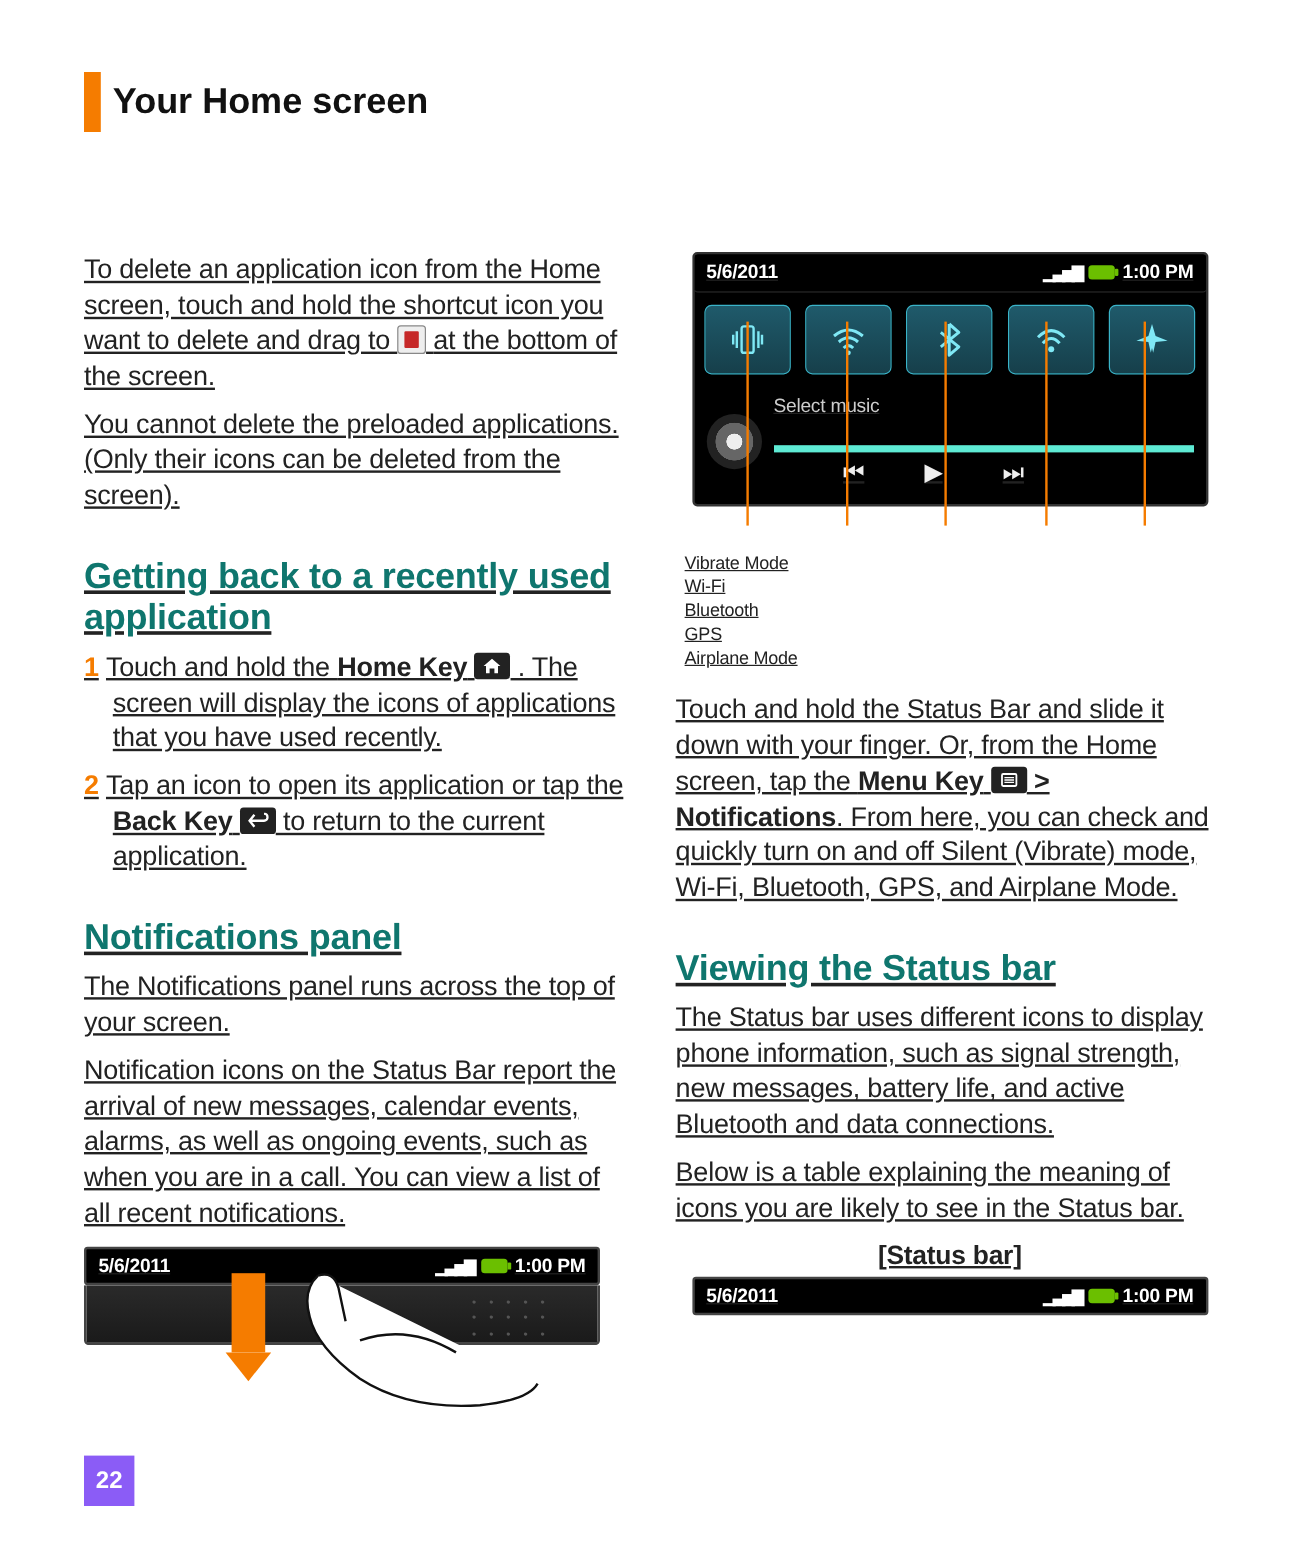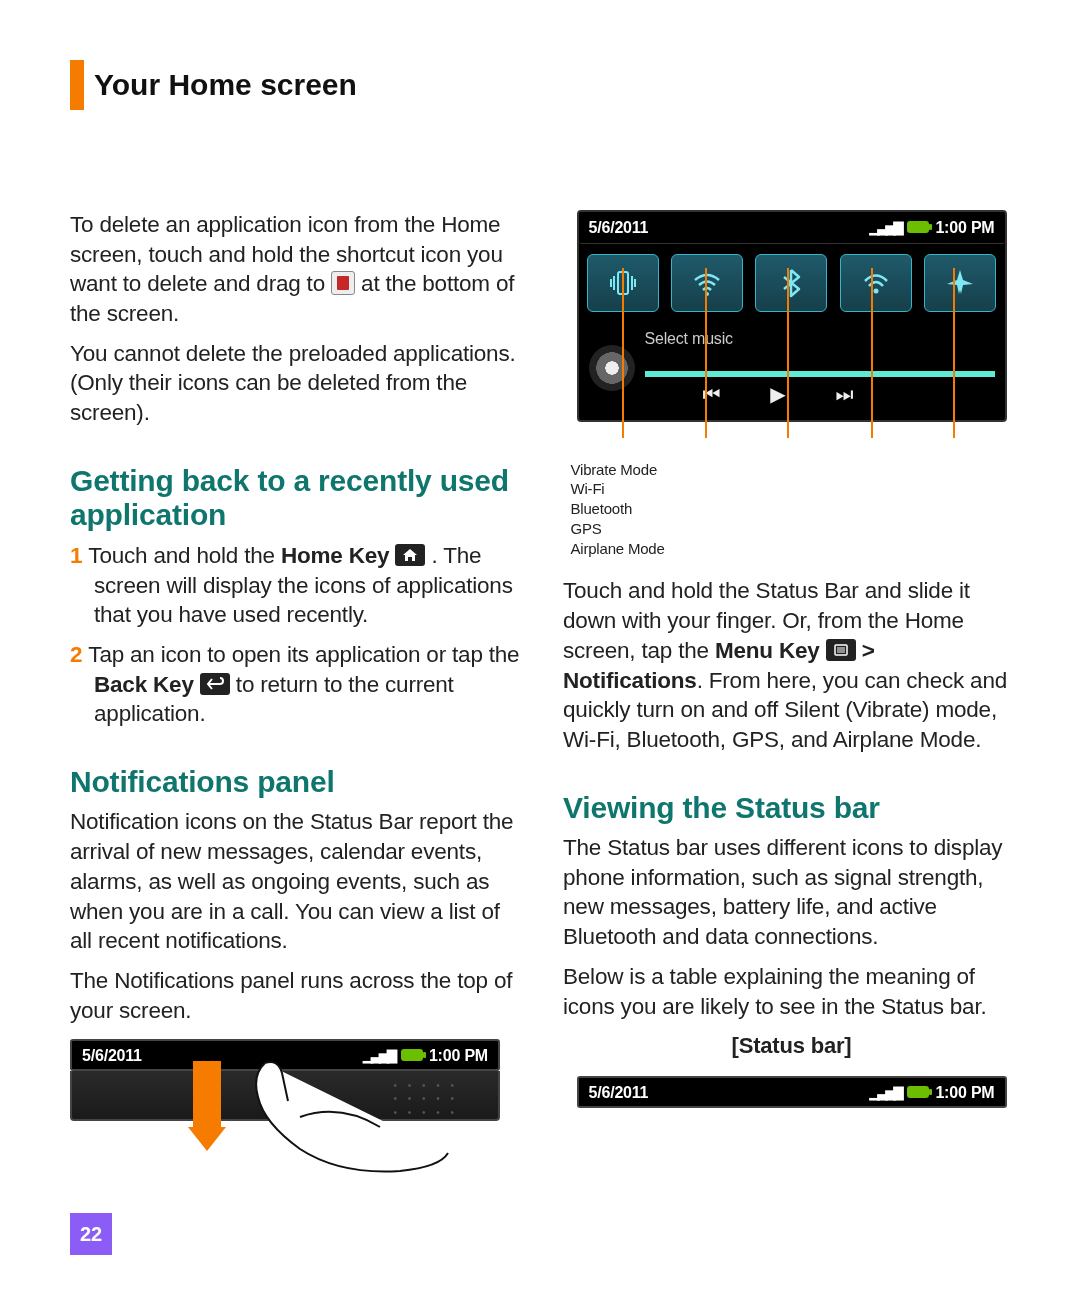--- a/index.html
+++ b/index.html
@@ -24,20 +24,21 @@
     margin-right: 10px;
   }
   .chapter-title {
     font-size: 30px;
     font-weight: bold;
     color: #111;
   }
   .cols {
     display: flex;
     gap: 36px;
+    text-decoration: underline;
   }
   .col {
     flex: 1;
     font-size: 22.5px;
     line-height: 1.32;
     letter-spacing: -0.2px;
   }
   .para { margin-bottom: 10px; }
   .section-head {
     color: #0f766e;
@@ -211,21 +212,21 @@
     margin: 0 auto;
     font-size:15px;
     justify-content: space-between;
     padding: 2px 0 18px 0;
     flex-direction: column;
   }
   .status-label-centered {
     text-align:center;
     font-weight: bold;
     font-size:22px;
-    margin-bottom:16px;
+    margin-bottom:4px;
   }
   .standalone-sb {
     width:430px; margin:0 auto 18px auto;
   }
   .page-num {
     position:absolute;
     left:70px;
     bottom:40px;
     width:42px;
     height:42px;
@@ -271,22 +272,22 @@
       <span class="num">2</span><span>Tap an icon to open its application or tap the </span><span class="bold">Back Key</span>
       <span class="key-icon">
         <svg width="18" height="14" viewBox="0 0 18 14">
             <path d="M6 2 L2 7 L6 12 M2 7 H14 A3 3 0 0 0 14 1" stroke="#fff" stroke-width="2" fill="none"></path>
           </svg>
       </span>
       <span> to return to the current application.</span>
     </div>
 
     <div class="section-head">Notifications panel</div>
+    <div class="para">The Notifications panel runs across the top of your screen.</div>
     <div class="para">Notification icons on the Status Bar report the arrival of new messages, calendar events, alarms, as well as ongoing events, such as when you are in a call. You can view a list of all recent notifications.</div>
-    <div class="para">The Notifications panel runs across the top of your screen.</div>
 
     <div class="notif-strip">
       <div class="status-bar">
         <div class="sb-left">5/6/2011</div>
         <div class="sb-right">
           <span class="sb-signal">▁▃▅▇</span>
           <span class="sb-batt"></span>
           <span>1:00 PM</span>
         </div>
       </div>

